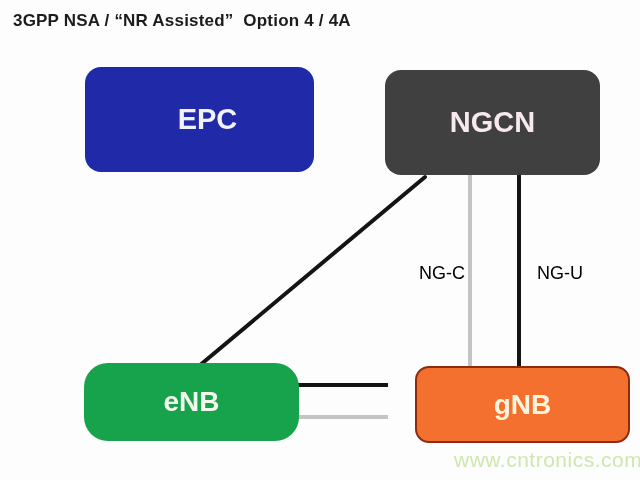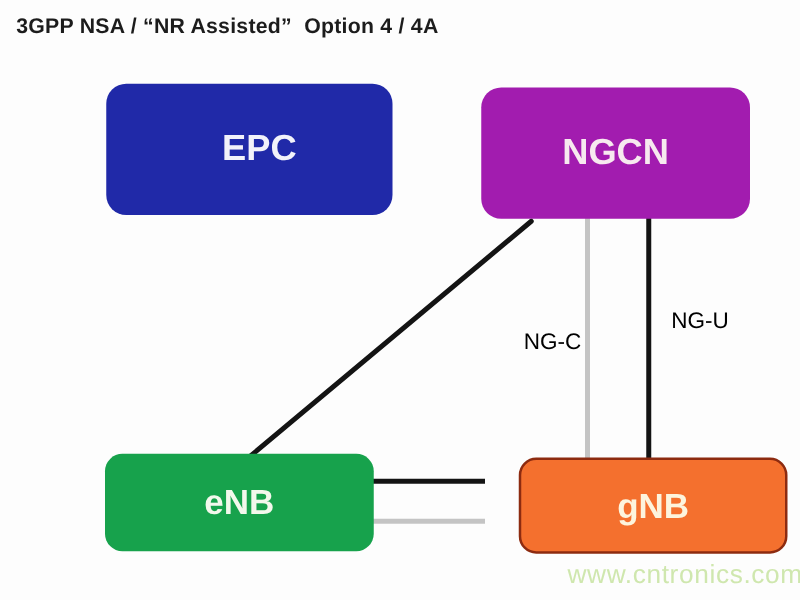--- a/index.html
+++ b/index.html
@@ -21,37 +21,37 @@
     position:absolute; z-index:1;
     display:flex; align-items:center; justify-content:center;
     font-weight:bold; border-radius:16px;
   }
   .node-epc{
     left:85px; top:67px; width:213px; height:105px;
     background:#2029a8; color:#f2f2fa; font-size:29px;padding-left:16px;
   }
   .node-ngcn{
     left:385px; top:70px; width:215px; height:105px;
-    background:#a21caf; color:#f7e9ef; font-size:29px;text-align:right;
+    background:#404040; color:#f7e9ef; font-size:29px;text-align:right;
   }
   .node-enb{
     left:84px; top:363px; width:215px; height:78px;
-    background:#17a24c; color:#f3f8ec; font-size:28px; border-radius:14px;
+    background:#17a24c; color:#f3f8ec; font-size:28px; border-radius:24px;
   }
   .node-gnb{
     left:385px; top:366px; width:215px; height:77px;
     background:#f4702e; color:#fdf4dd; font-size:28px; border-radius:14px;
     border:2px solid #8d2b10; box-sizing:border-box;margin-left:30px;
   }
   .edge-label{
     position:absolute; z-index:2;
     font-size:18px; color:#000000; font-weight:normal;
   }
   .label-ngc{ left:419px; top:263px; }
-  .label-ngu{ left:537px; top:246px; }
+  .label-ngu{ left:537px; top:263px; }
   .watermark{
     position:absolute; left:454px; top:448px; z-index:2;
     font-size:21px; color:#cfe7ae; letter-spacing:0.5px;
   }
 </style>
 </head>
 <body>
 
 <div class="canvas">
 

